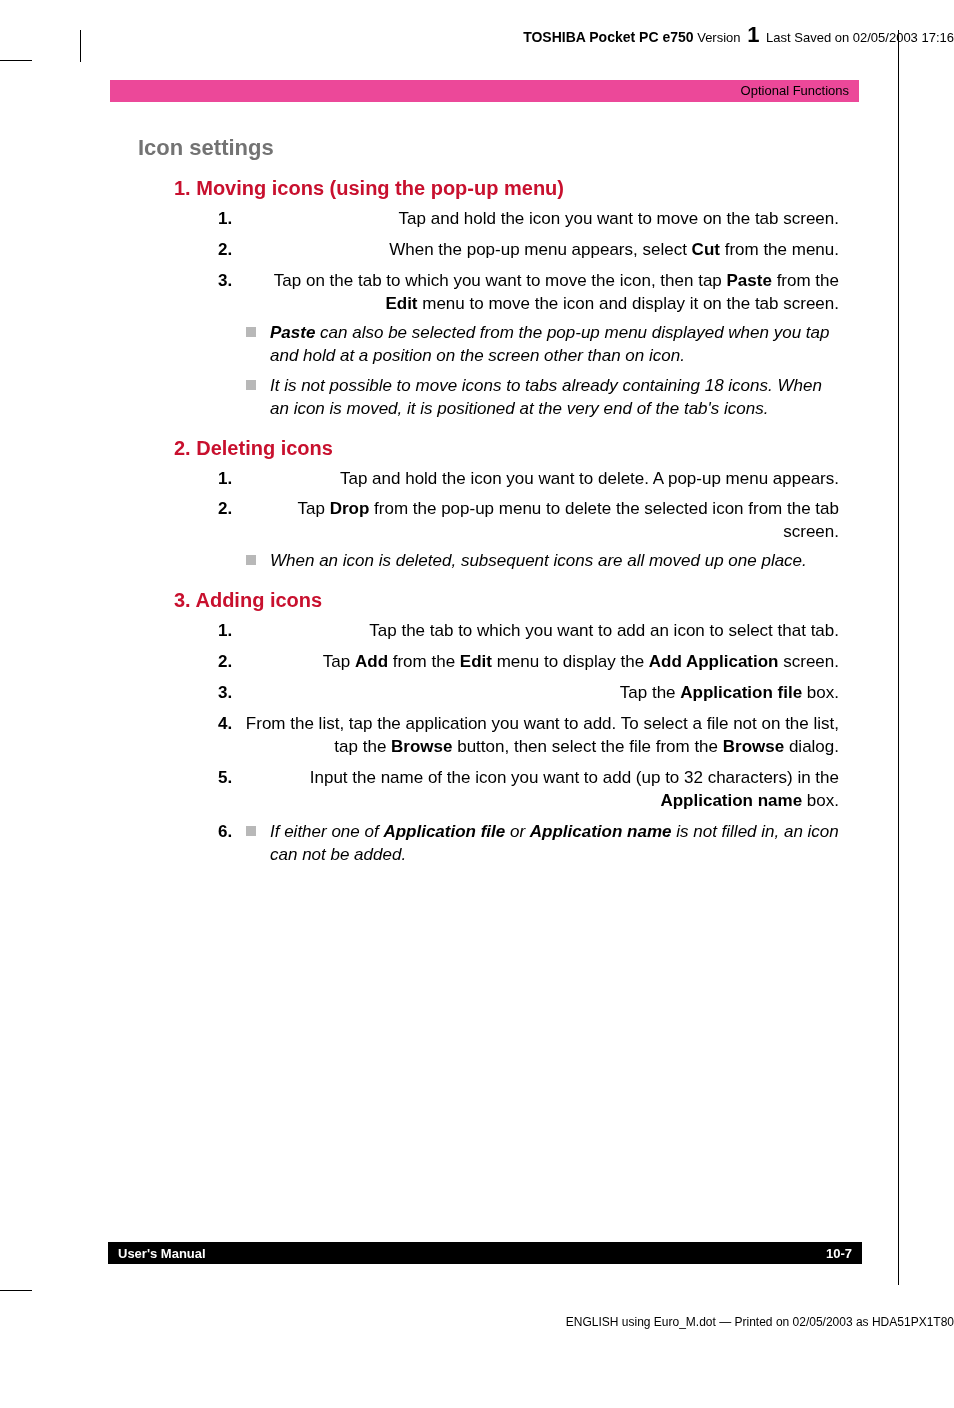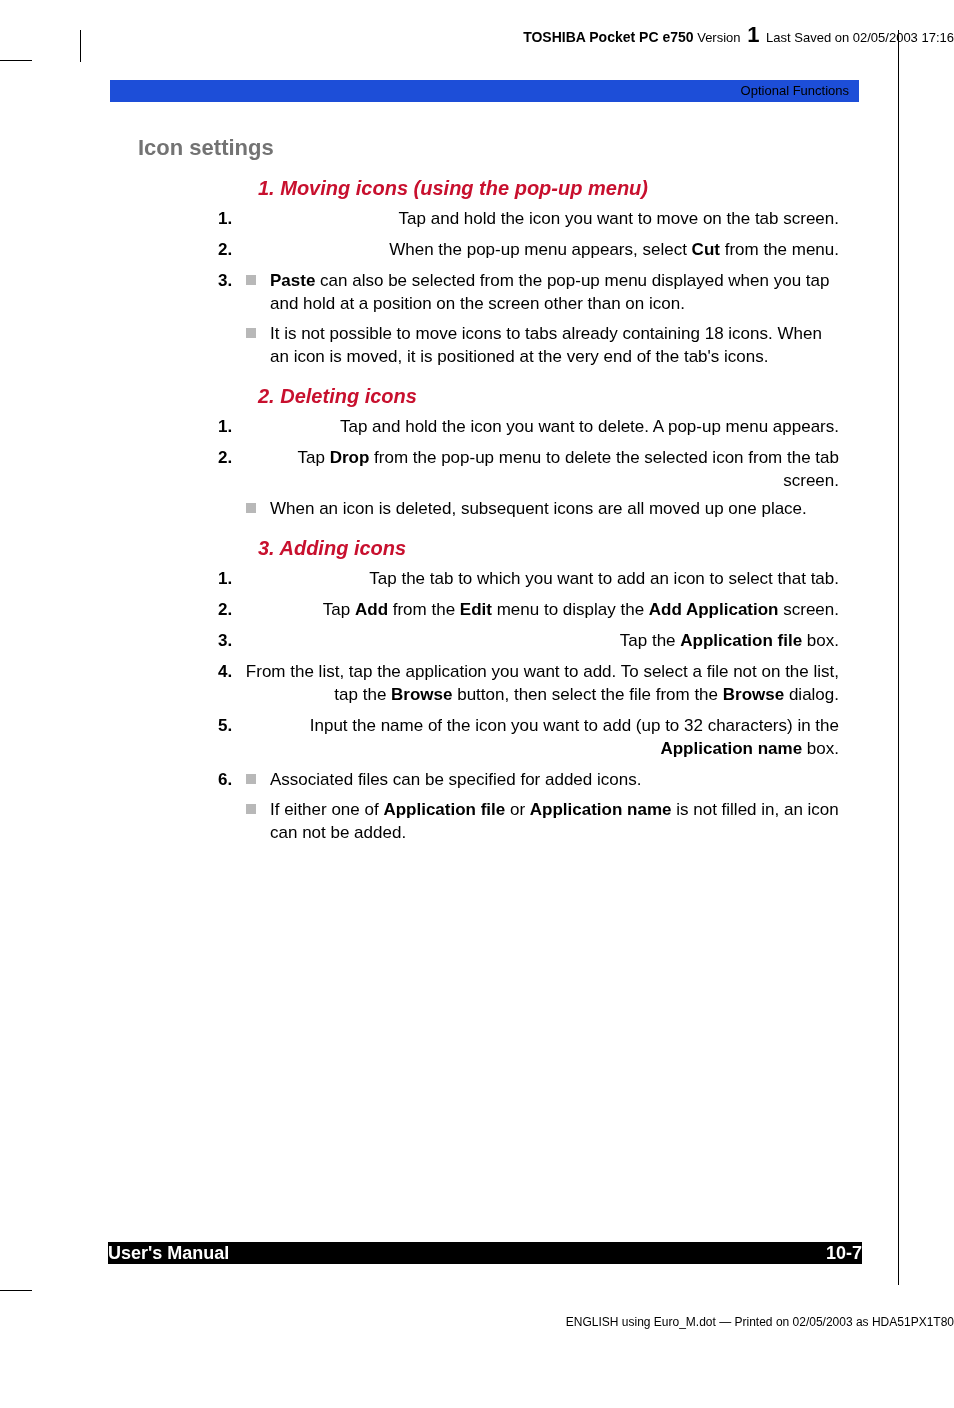--- a/index.html
+++ b/index.html
@@ -28,21 +28,21 @@
   }
   .header-line .bold { font-weight: bold; font-size: 14px; }
   .header-line .ver { font-weight: bold; font-size: 22px; margin: 0 3px; }
 
   .chapter-band {
     position: absolute;
     top: 80px;
     left: 110px;
     right: 95px;
     height: 22px;
-    background: #1d4ed8;
+    background: #ec4899;
     text-align: right;
     padding-right: 10px;
     font-size: 13px;
     line-height: 22px;
   }
 
   .content {
     position: absolute;
     top: 135px;
     left: 138px;
@@ -52,23 +52,22 @@
   .section-title {
     color: #737373;
     font-weight: bold;
     font-size: 22px;
     margin-bottom: 8px;
   }
 
   .subsection {
     color: #c8102e;
     font-weight: bold;
-    font-style: italic;
     font-size: 20px;
-    margin-left: 120px;
+    margin-left: 36px;
     margin-top: 16px;
     margin-bottom: 8px;
   }
 
   ol.steps {
     margin: 0 0 0 80px;
     padding-left: 24px;
     list-style: none;
   }
   ol.steps > li {
@@ -88,20 +87,21 @@
 
   ul.bullets {
     list-style: none;
     margin: 6px 0 0 0;
     padding-left: 28px;
   }
   ul.bullets li {
     position: relative;
     margin-bottom: 7px;
     line-height: 1.35;
+    font-style: italic;
   }
   ul.bullets li::before {
     content: "";
     position: absolute;
     left: -24px;
     top: 5px;
     width: 10px;
     height: 10px;
     background: #b8b8b8;
   }
@@ -109,26 +109,26 @@
   .b { font-weight: bold; }
 
   .footer-bar {
     position: absolute;
     left: 108px;
     right: 92px;
     top: 1242px;
     height: 22px;
     background: #000;
     color: #fff;
-    font-size: 18px;
+    font-size: 13px;
     font-weight: bold;
     display: flex;
     justify-content: space-between;
     align-items: center;
-    padding: 0 0;
+    padding: 0 10px;
   }
 
   .footer-print {
     position: absolute;
     top: 1315px;
     left: 0;
     right: 0;
     text-align: right;
     font-size: 12px;
   }
@@ -160,20 +160,21 @@
     <li>
         <span class="num">1.</span>
         <span class="text">Tap and hold the icon you want to move on the tab screen.</span>
       </li>
     <li>
         <span class="num">2.</span>
         <span class="text"><span>When the pop-up menu appears, select </span><span class="b">Cut</span><span> from the menu.</span></span>
       </li>
     <li>
         <span class="num">3.</span>
+        <span class="text"><span>Tap on the tab to which you want to move the icon, then tap </span><span class="b">Paste</span><span> from the </span><span class="b">Edit</span><span> menu to move the icon and display it on the tab screen.</span></span>
       <ul class="bullets">
         <li><span class="b">Paste</span><span> can also be selected from the pop-up menu displayed when you tap and hold at a position on the screen other than on icon.</span></li>
         <li><span>It is not possible to move icons to tabs already containing 18 icons. When an icon is moved, it is positioned at the very end of the tab's icons.</span></li>
       </ul>
     </li>
   </ol>
 
   <div class="subsection">2. Deleting icons</div>
   <ol class="steps">
     <li>
@@ -207,21 +208,20 @@
         <span class="num">4.</span>
         <span class="text"><span>From the list, tap the application you want to add. To select a file not on the list, tap the </span><span class="b">Browse</span><span> button, then select the file from the </span><span class="b">Browse</span><span> dialog.</span></span>
       </li>
     <li>
         <span class="num">5.</span>
         <span class="text"><span>Input the name of the icon you want to add (up to 32 characters) in the </span><span class="b">Application name</span><span> box.</span></span>
       </li>
     <li>
         <span class="num">6.</span>
       <ul class="bullets">
-        <li><span>Associated files can be specified for added icons.</span></li>
         <li><span>If either one of </span><span class="b">Application file</span><span> or </span><span class="b">Application name</span><span> is not filled in, an icon can not be added.</span></li>
       </ul>
     </li>
   </ol>
 </div>
 
 <div class="footer-bar">
   <span>User's Manual</span>
   <span>10-7</span>
 </div>

